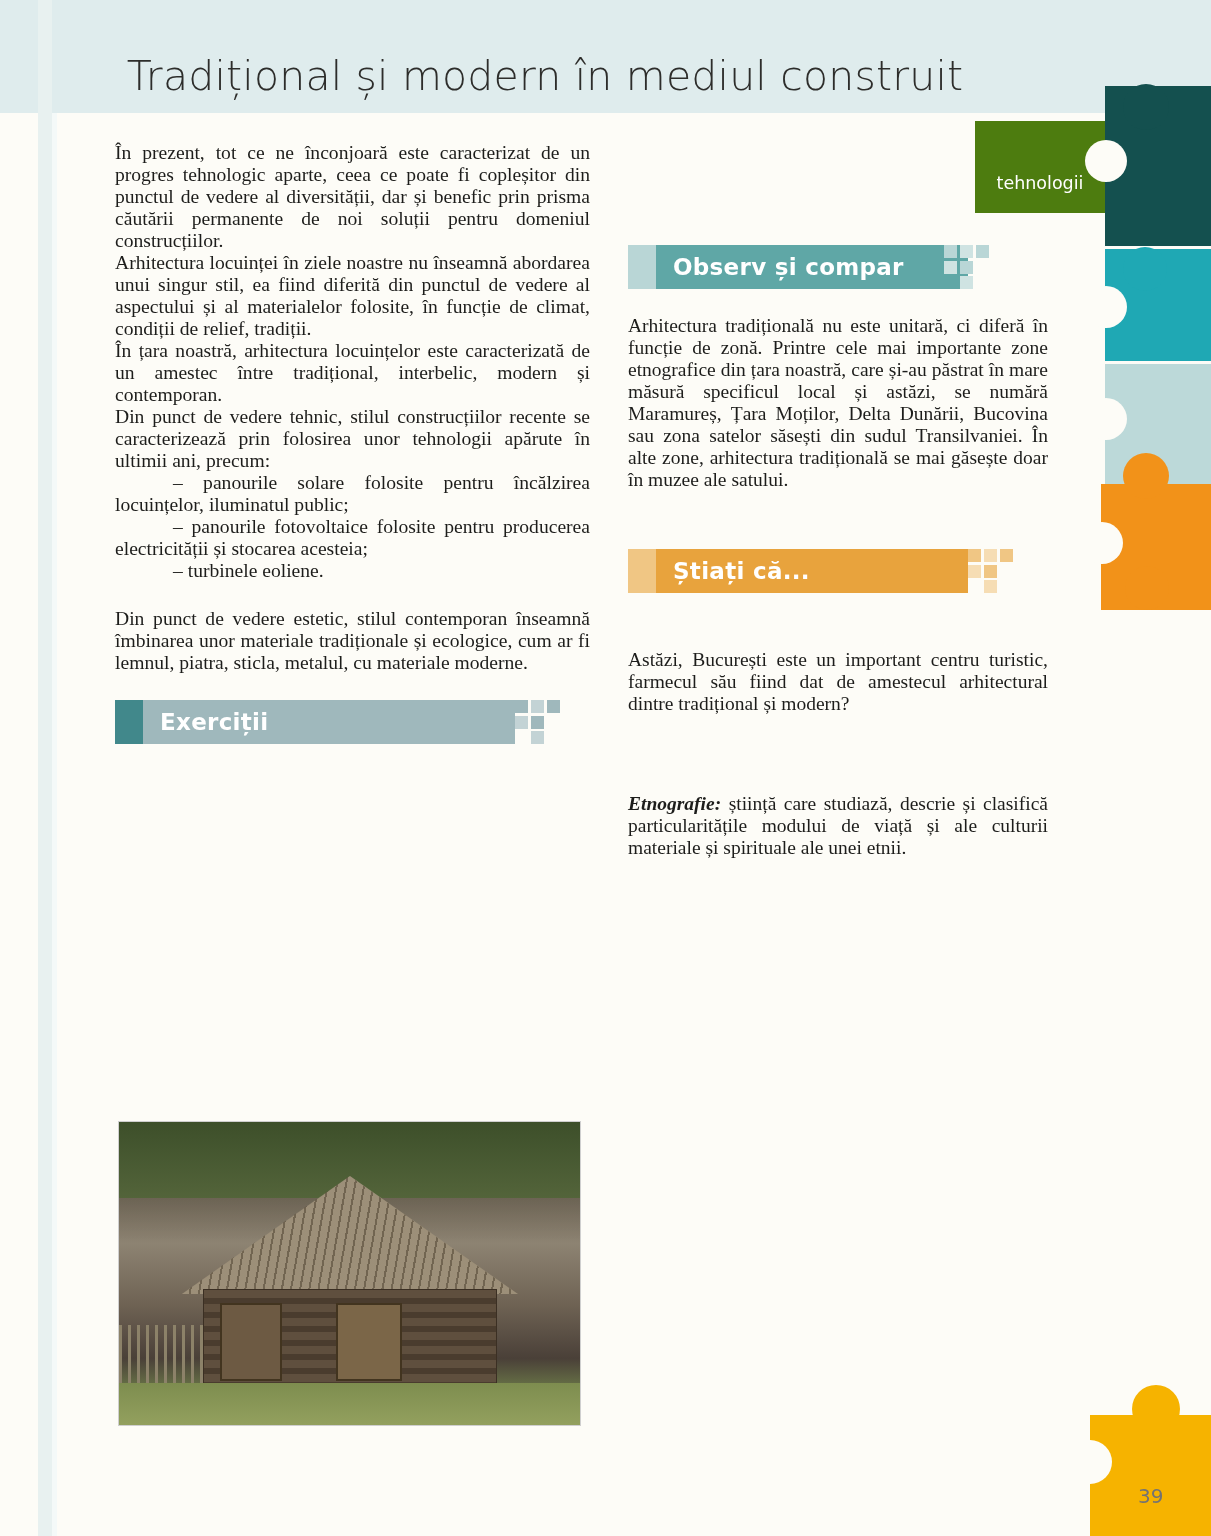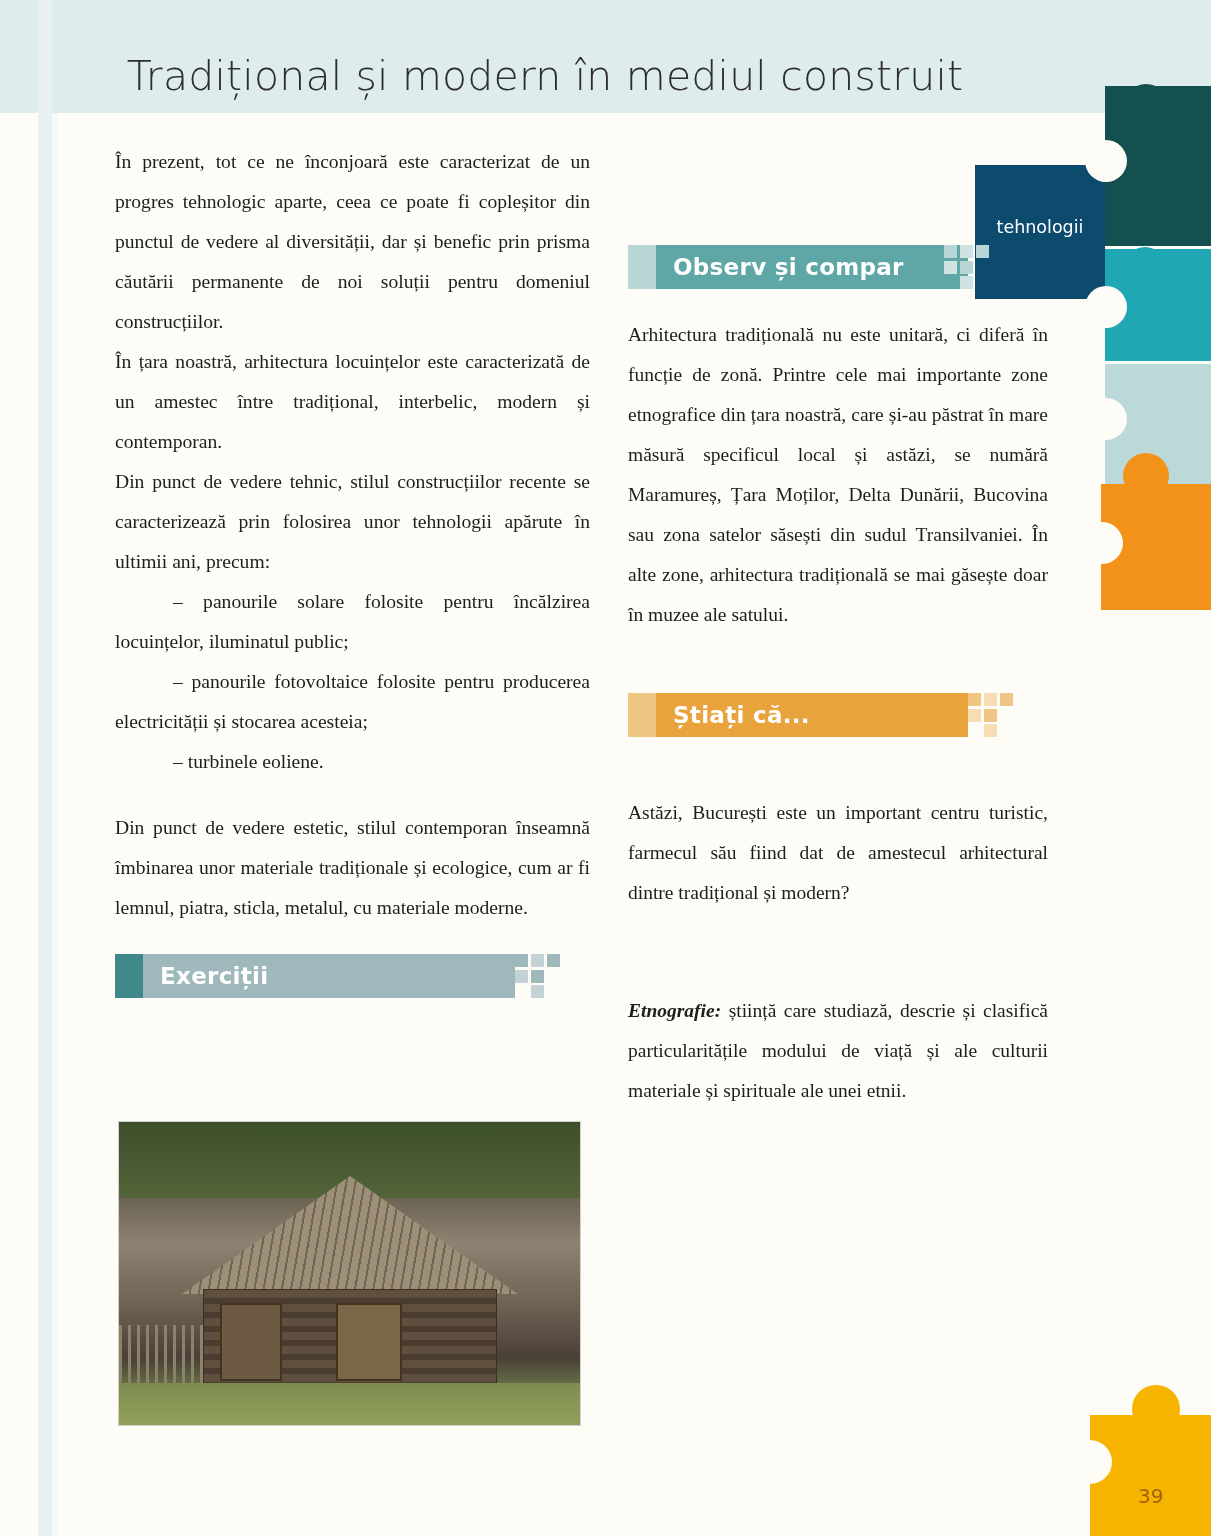--- a/index.html
+++ b/index.html
@@ -64,21 +64,21 @@
   }
   .col-right {
     position: absolute;
     left: 628px; top: 245px;
     width: 420px;
   }
 
   p {
     margin: 0;
     font-size: 19.5px;
-    line-height: 40px;
+    line-height: 22px;
     text-align: justify;
     text-justify: inter-word;
   }
   .col-left p { font-size: 19.6px; }
   .indent { text-indent: 58px; }
   .italic { font-style: italic; }
   .gap { height: 26px; }
 
   
   .banner {
@@ -209,23 +209,22 @@
     background: repeating-linear-gradient(90deg, #8c8269 0 3px, rgba(0,0,0,0) 3px 9px);
   }
 
   
   .puzzle-col { position: absolute; left: 975px; top: 0; width: 236px; height: 1536px; }
   .pz { position: absolute; }
 
   .tab-tehnologii {
     position: absolute;
     left: 975px; top: 121px;
-    width: 130px; height: 134px;
-    background: #0c4a6e;
-    margin-top: 44px;
+    width: 130px; height: 92px;
+    background: #4d7c0f;
   }
   .tab-tehnologii span {
     position: absolute;
     left: 0; top: 52px;
     width: 130px;
     text-align: center;
     font-family: "DejaVu Sans", sans-serif;
     font-size: 17.5px;
     color: #ffffff;
   }
@@ -235,37 +234,38 @@
     position: absolute;
     left: 1090px; top: 1415px;
     width: 121px; height: 121px;
     background: #f6b300;
   }
   .page-num {
     position: absolute;
     left: 1138px; top: 1484px;
     font-family: "DejaVu Sans", sans-serif;
     font-size: 20px;
-    color: #a16207;
+    color: #737373;
   }
   .knob { position: absolute; border-radius: 50%; }
 </style>
 </head>
 <body>
 
 <div class="page">
 
   <div class="header-band"></div>
   <div class="page-title">Tradițional și modern în mediul construit</div>
 
   <div class="left-strip"></div>
   <div class="left-strip-inner"></div>
 
   <div class="col-left">
     <p>În prezent, tot ce ne înconjoară este caracterizat de un progres tehnologic aparte, ceea ce poate fi copleșitor din punctul de vedere al diversității, dar și benefic prin prisma căutării permanente de noi soluții pentru domeniul construcțiilor.</p>
+    <p>Arhitectura locuinței în ziele noastre nu înseamnă abordarea unui singur stil, ea fiind diferită din punctul de vedere al aspectului și al materialelor folosite, în funcție de climat, condiții de relief, tradiții.</p>
     <p>În țara noastră, arhitectura locuințelor este caracterizată de un amestec între tradițional, interbelic, modern și contemporan.</p>
     <p>Din punct de vedere tehnic, stilul construcțiilor recente se caracterizează prin folosirea unor tehnologii apărute în ultimii ani, precum:</p>
     <p class="indent">– panourile solare folosite pentru încălzirea locuințelor, iluminatul public;</p>
     <p class="indent">– panourile fotovoltaice folosite pentru producerea electricității și stocarea acesteia;</p>
     <p class="indent">– turbinele eoliene.</p>
     <div class="gap"></div>
     <p>Din punct de vedere estetic, stilul contemporan înseamnă îmbinarea unor materiale tradiționale și ecologice, cum ar fi lemnul, piatra, sticla, metalul, cu materiale moderne.</p>
 
     <div style="height:26px"></div>
     <div class="banner" style="width:400px;">

